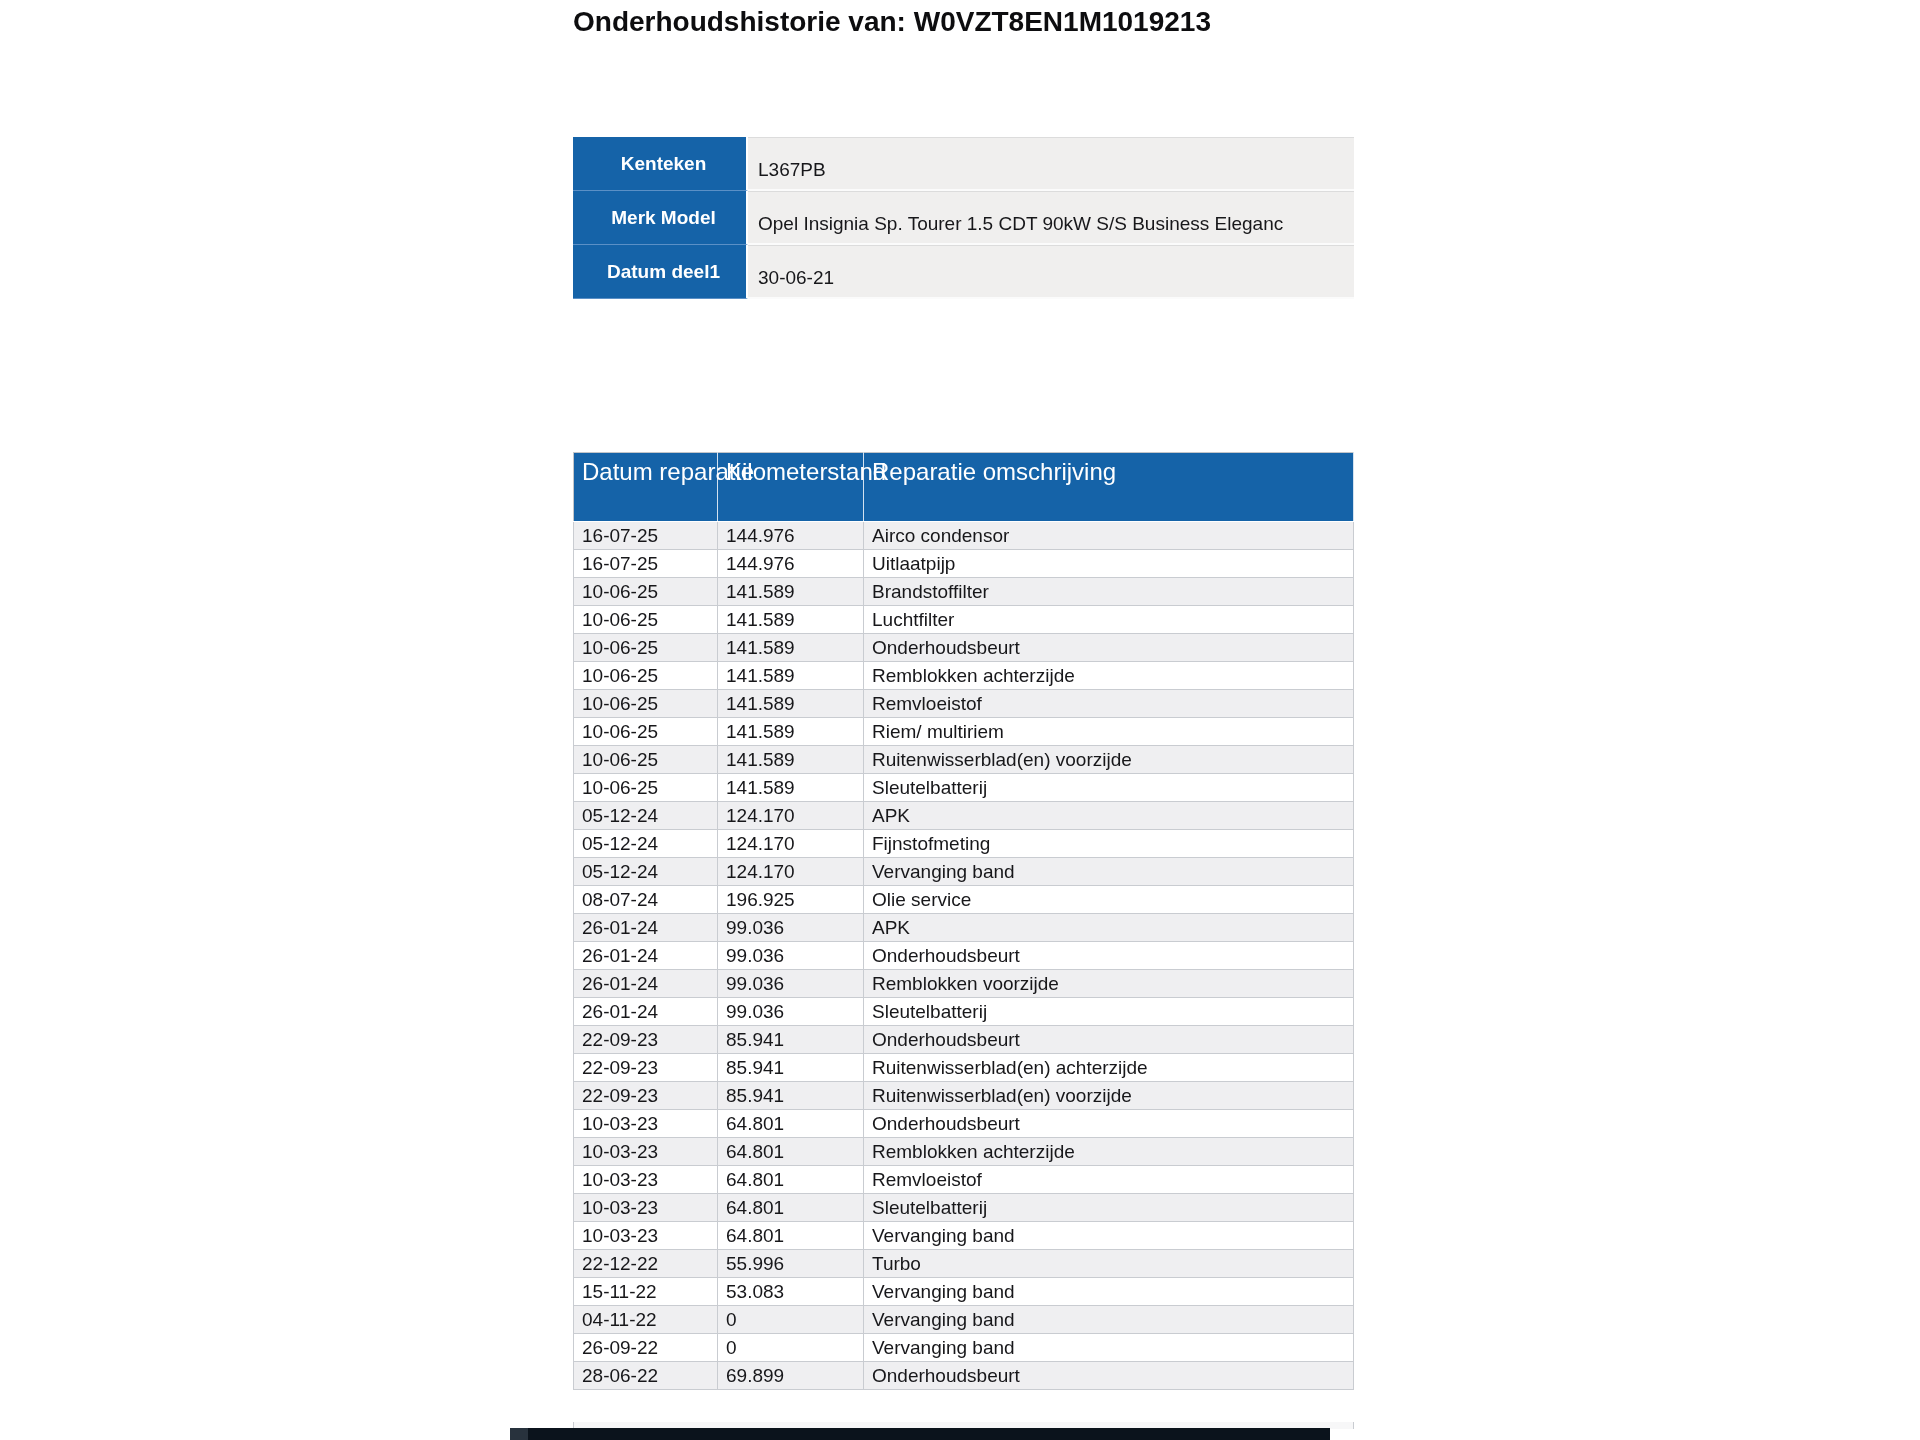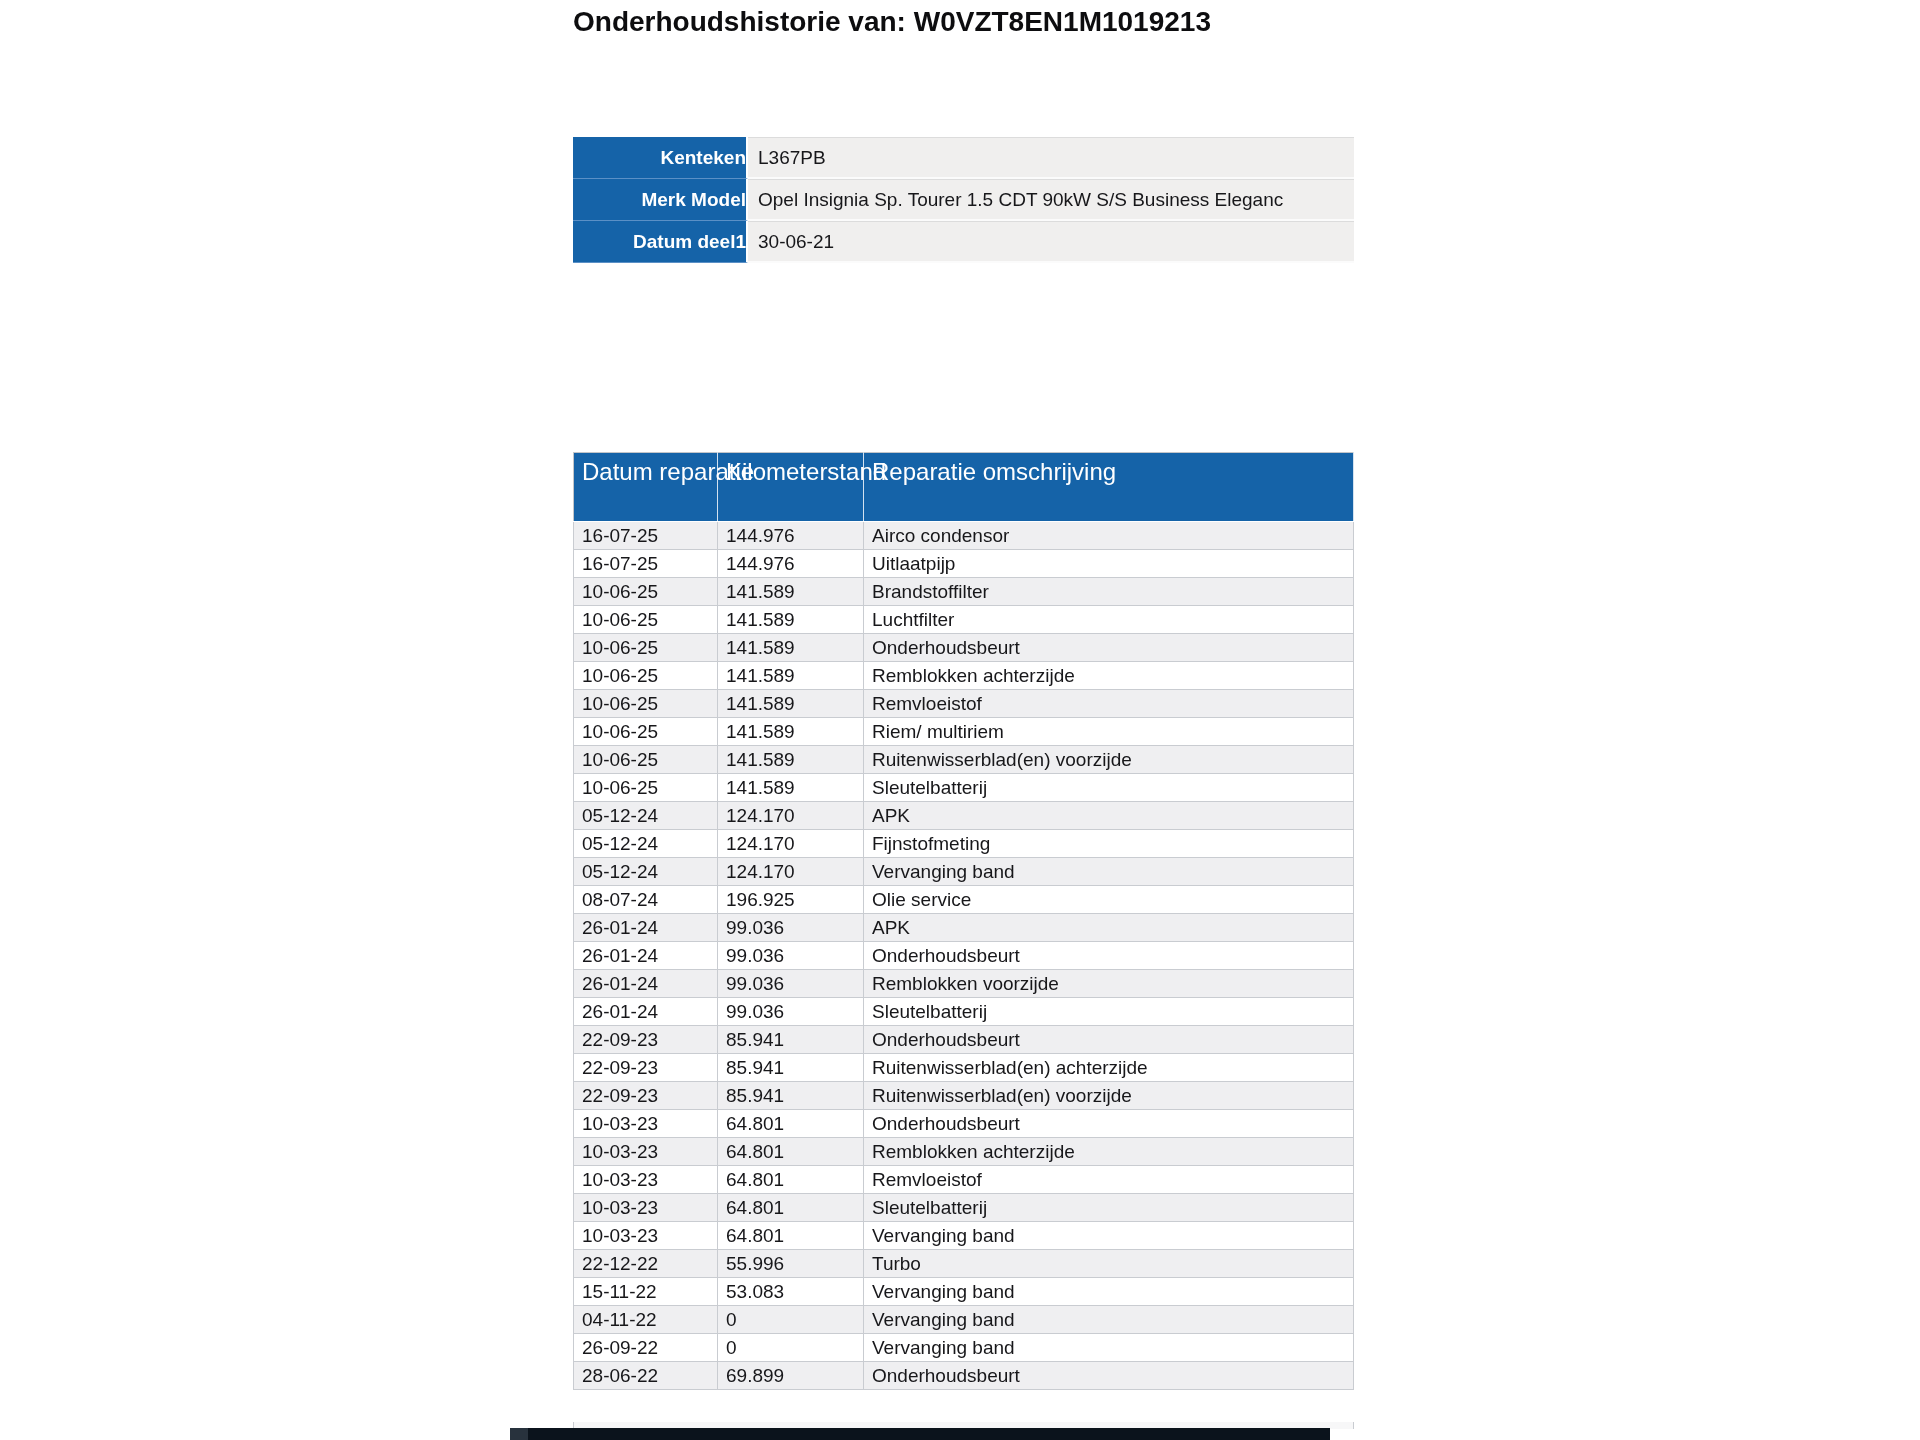--- a/index.html
+++ b/index.html
@@ -20,27 +20,27 @@
     font-size:28px;font-weight:700;color:#0d0d0f;white-space:nowrap;
   }
 
   
   .info-table{
     position:absolute;left:573px;top:137px;width:781px;
     border-collapse:separate;border-spacing:0;table-layout:fixed;
   }
   .info-table col.c-label{width:175px;}
   .info-table th{
-    background:var(--blue);color:#ffffff;text-align:right;font-weight:700;
+    background:var(--blue);color:#ffffff;text-align:center;font-weight:700;
     font-size:19px;height:39px;padding:0 0 0 8px;vertical-align:middle;
     border-bottom:1px solid #5b90c6;border-right:2px solid #ffffff;white-space:nowrap;
   }
   .info-table td{
     background:#f0efee;font-size:19px;color:var(--ink);height:39px;
-    padding:0 0 0 10px;vertical-align:middle;white-space:nowrap;overflow:hidden;
+    padding:12px 0 0 10px;vertical-align:middle;white-space:nowrap;overflow:hidden;
     border-bottom:2px solid #fbfbfb;border-top:1px solid #dcdcdc;
   }
 
   
   .data-table{
     position:absolute;left:573px;top:452px;width:781px;
     border-collapse:collapse;table-layout:fixed;border:1px solid #c2c5c9;
   }
   .data-table col.c-date{width:144px;}
   .data-table col.c-km{width:146px;}

